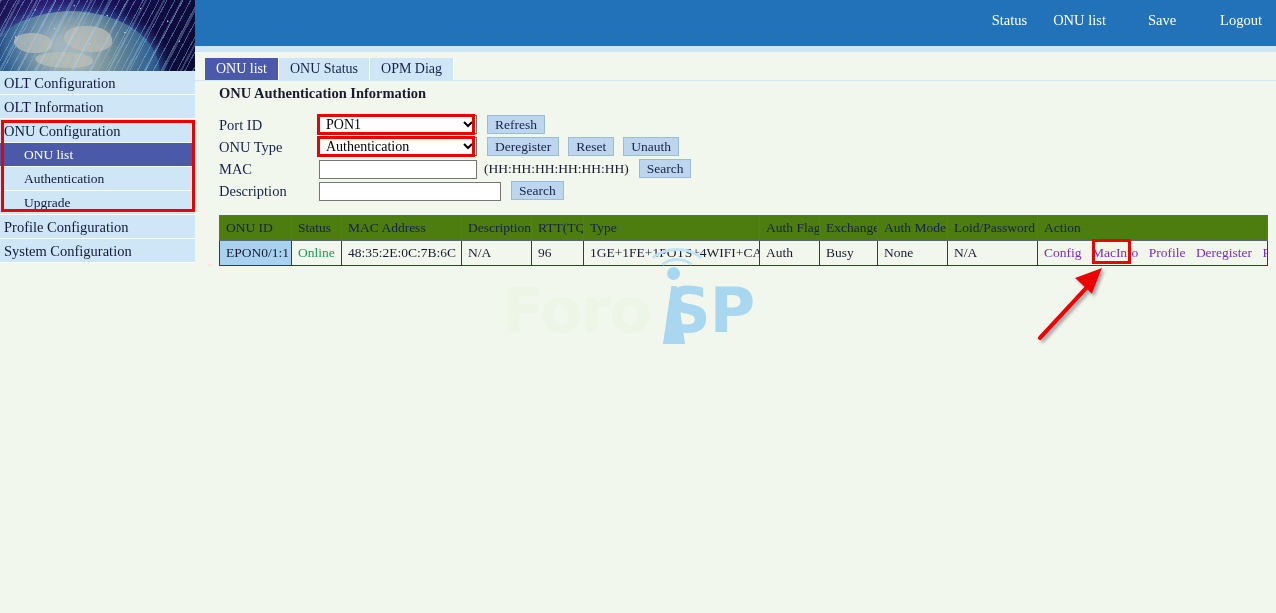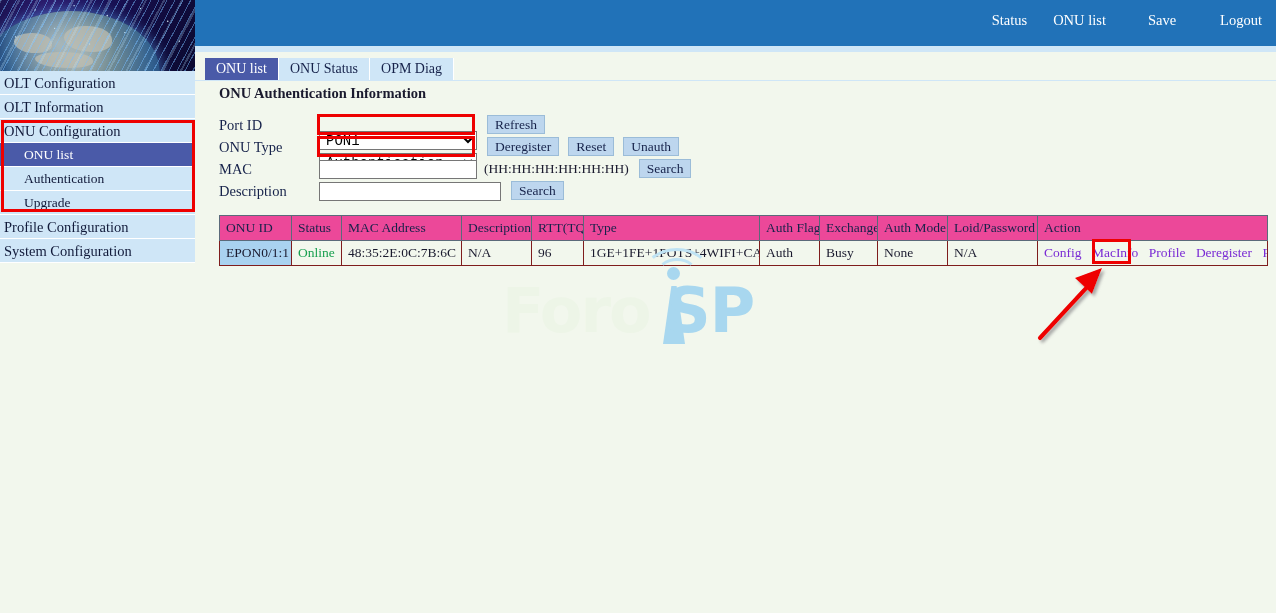--- a/index.html
+++ b/index.html
@@ -227,30 +227,29 @@
     white-space: nowrap;
   }
   .form-field {
     position: absolute;
     left: 100px;
     top: 0;
   }
   select.ctl {
     width: 158px;
     height: 19px;
-    font-family: Liberation Mono, monospace;
+    font-family: Liberation Serif, serif;
     font-size: 14px;
     color: #000;
     background: #ffffff;
     border: 1px solid #767676;
     border-radius: 0;
     padding: 0 2px;
     box-sizing: border-box;
     cursor: pointer;
-    margin-top: 16px;
   }
   input.ctl {
     width: 158px;
     height: 19px;
     font-family: "Liberation Serif", serif;
     font-size: 14px;
     background: #ffffff;
     border: 1px solid #767676;
     box-sizing: border-box;
     padding: 0 2px;
@@ -293,21 +292,21 @@
     position: absolute;
     left: 24px;
     top: 163px;
     width: 1048px;
     border-collapse: collapse;
     font-family: "Liberation Serif", serif;
     font-size: 13.5px;
     table-layout: fixed;
   }
   #onu-table th {
-    background: #ec4899;
+    background: #4d7c0f;
     color: #16224a;
     font-weight: normal;
     text-align: left;
     padding: 4px 6px;
     border: 1px solid #5b6a7a;
     height: 16px;
     white-space: nowrap;
     overflow: hidden;
   }
   #onu-table td {

